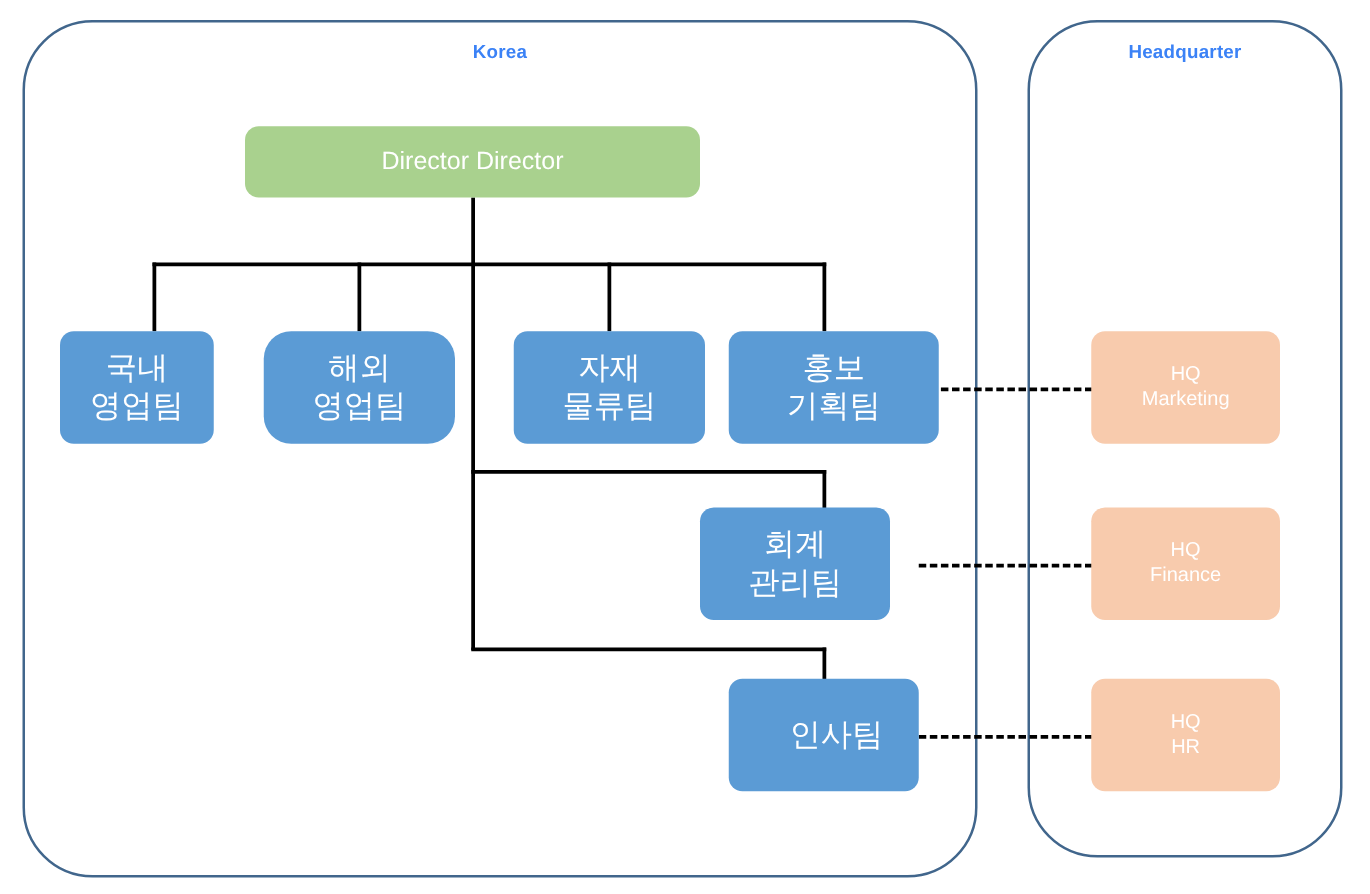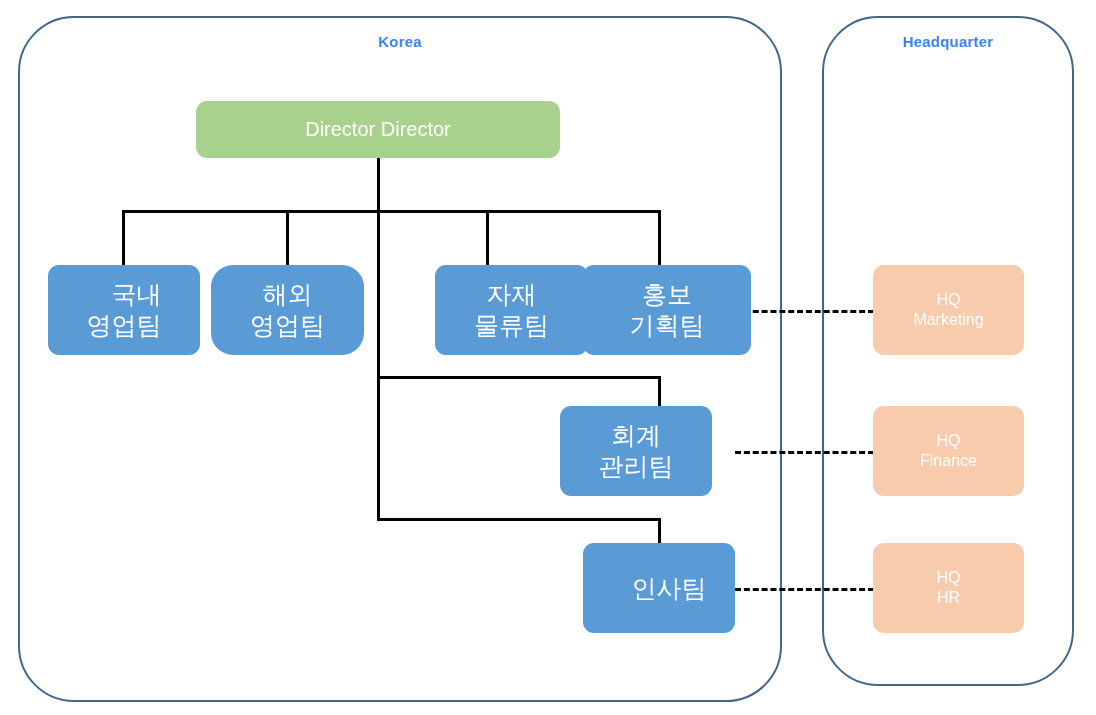--- a/index.html
+++ b/index.html
@@ -101,25 +101,25 @@
 
   <div class="conn conn-h" style="left:377px; top:518px; width:284px;"></div>
   <div class="conn conn-v" style="left:658px; top:518px; height:26px;"></div>
 
   <div class="conn-dashed" style="left:735px; top:310px; width:139px;"></div>
   <div class="conn-dashed" style="left:735px; top:451px; width:139px;"></div>
   <div class="conn-dashed" style="left:735px; top:588px; width:139px;"></div>
 
   <div class="node node-director" style="left:196px; top:101px; width:364px; height:57px;">Director Director</div>
 
-  <div class="node node-team" style="left:48px; top:265px; width:152px; height:90px;text-align:right;">국내
+  <div class="node node-team" style="left:48px; top:265px; width:123px; height:90px;">국내
 영업팀</div>
   <div class="node node-team" style="left:211px; top:265px; width:153px; height:90px;border-radius:22px;">해외
 영업팀</div>
-  <div class="node node-team" style="left:411px; top:265px; width:153px; height:90px;margin-left:24px;">자재
+  <div class="node node-team" style="left:411px; top:265px; width:153px; height:90px;">자재
 물류팀</div>
   <div class="node node-team" style="left:583px; top:265px; width:168px; height:90px;">홍보
 기획팀</div>
   <div class="node node-team" style="left:560px; top:406px; width:152px; height:90px;">회계
 관리팀</div>
   <div class="node node-team" style="left:583px; top:543px; width:152px; height:90px;padding-left:20px;">인사팀</div>
 
   <div class="node node-hq" style="left:873px; top:265px; width:151px; height:90px;">HQ
 Marketing</div>
   <div class="node node-hq" style="left:873px; top:406px; width:151px; height:90px;">HQ

